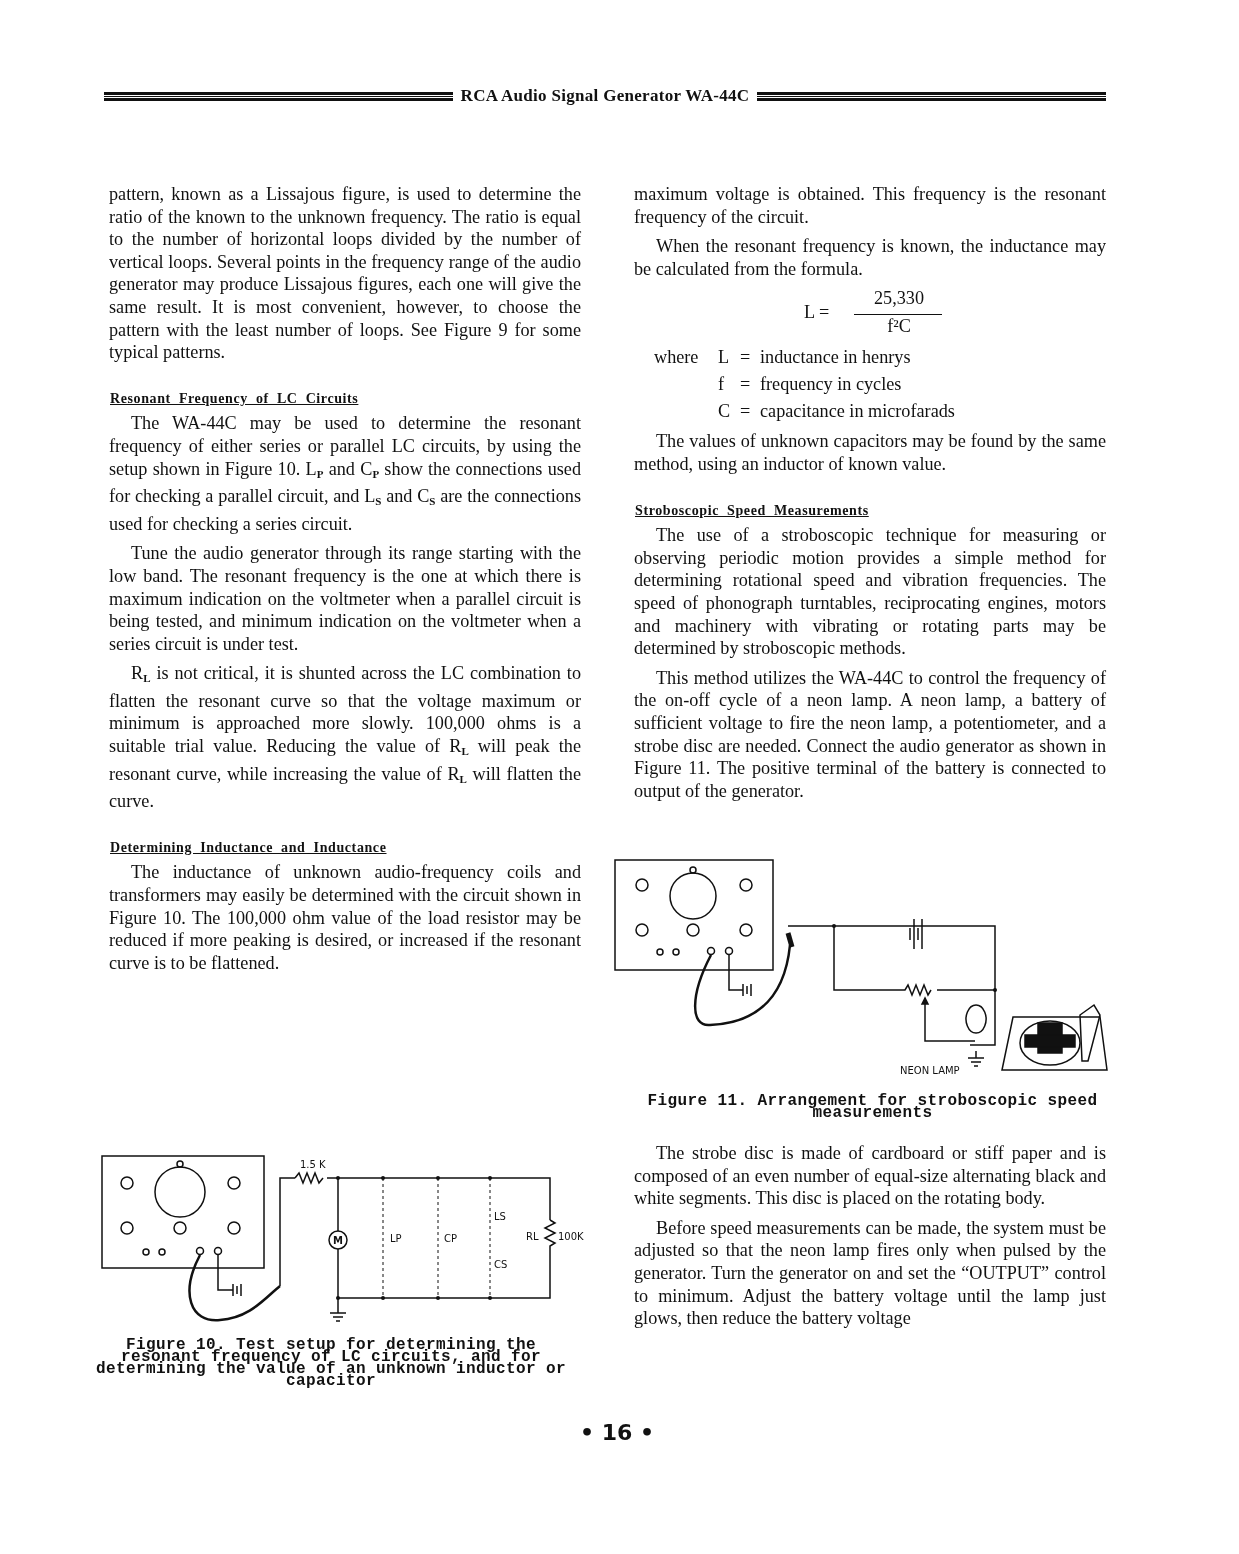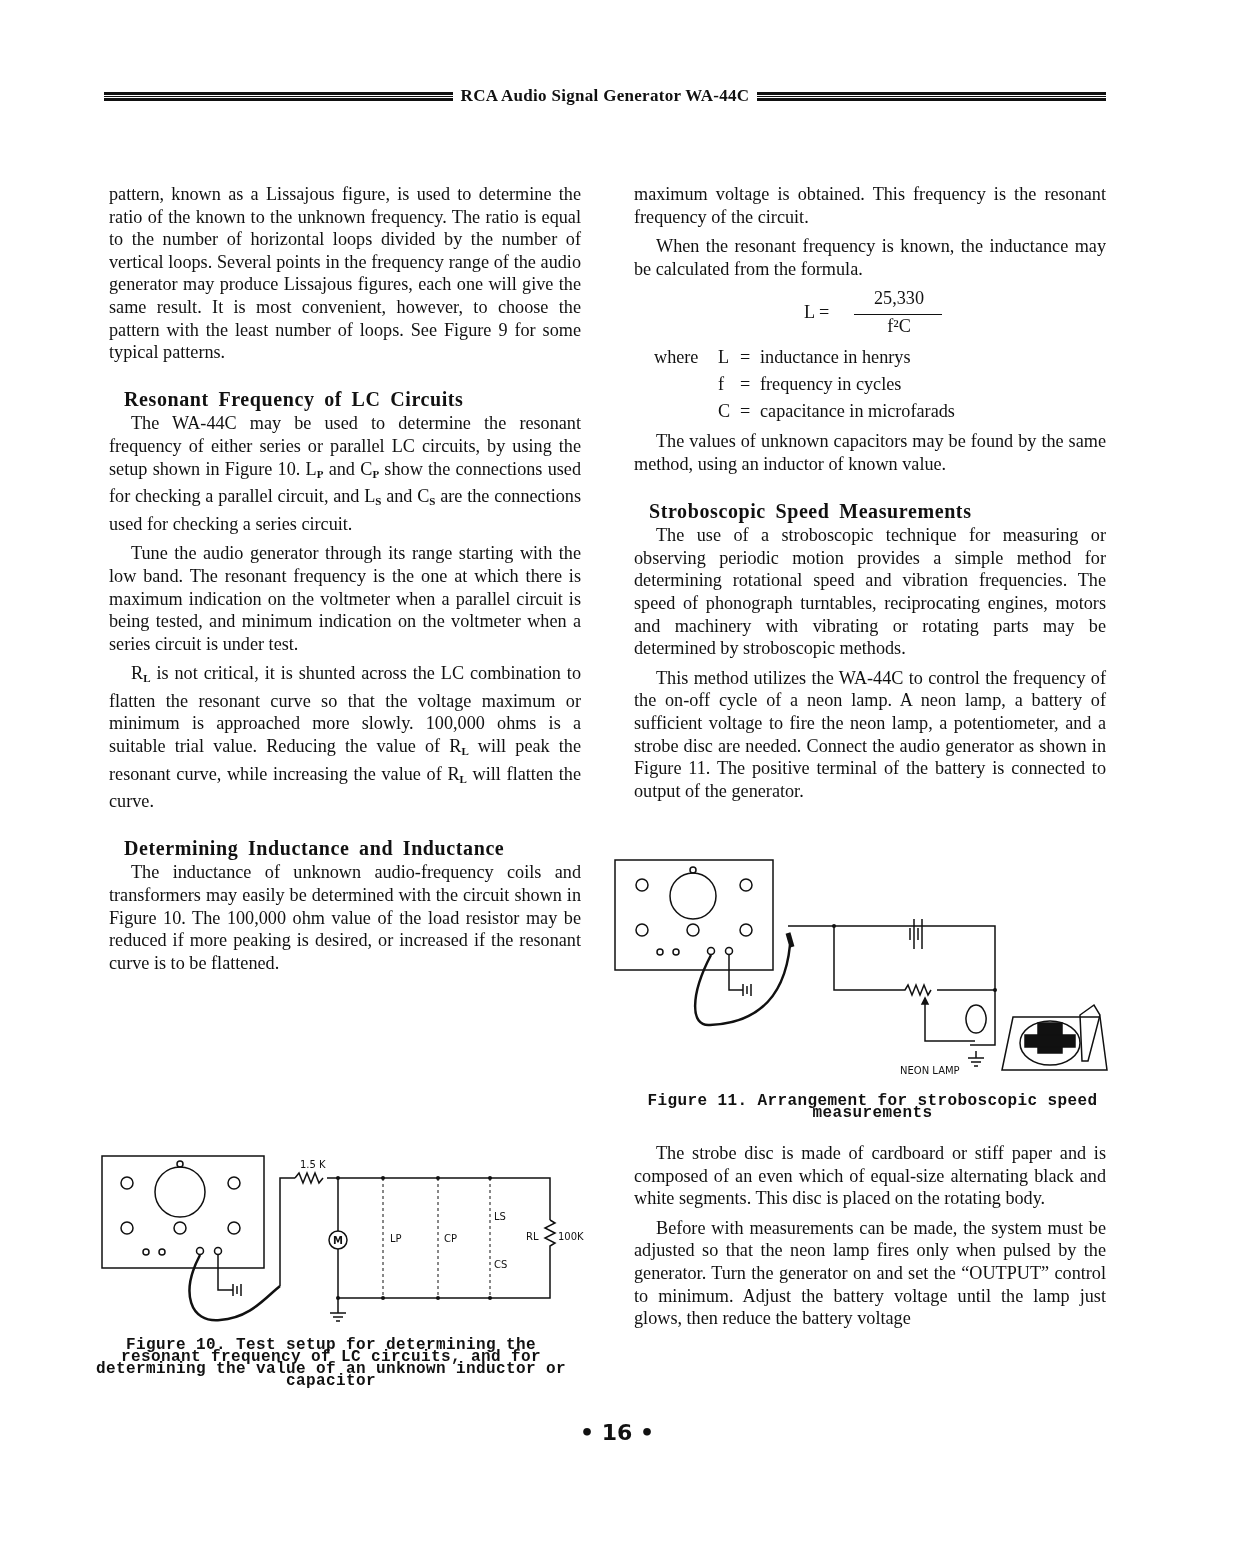--- a/index.html
+++ b/index.html
@@ -4,21 +4,21 @@
 <style>
   html, body { margin: 0; padding: 0; background: #ffffff; }
   body { width: 1239px; height: 1554px; position: relative; overflow: hidden; color: #111; font-family: "DejaVu Serif", "Liberation Serif", serif; }
   .header { position: absolute; left: 104px; top: 86px; width: 1002px; height: 20px; display: flex; align-items: center; }
   .rule { flex: 1; height: 9px; border-top: 3px solid #111; border-bottom: 3px solid #111; box-sizing: border-box; position: relative; }
   .rule::after { content: ""; position: absolute; left: 0; right: 0; top: 1px; height: 1px; background: #111; }
   .header-title { font-family: "Liberation Serif", serif; font-weight: bold; font-size: 17px; padding: 0 8px; letter-spacing: 0.3px; white-space: nowrap; }
   .col { position: absolute; width: 472px; font-family: "Liberation Serif", serif; font-size: 18.2px; line-height: 22.6px; text-align: justify; }
   .col p { margin: 0 0 7px 0; text-indent: 22px; }
   .col p.noindent { text-indent: 0; margin-top: 30px; }
-  .col h2 { font-family: "Liberation Serif", serif; font-weight: bold; font-size: 20px; margin: 24px 0 2px 15px; letter-spacing: 0.6px; word-spacing: 4px; text-align: left; }
+  .col h2 { font-family: "Liberation Serif", serif; font-weight: bold; font-size: 14px; margin: 24px 0 2px 1px; letter-spacing: 0.6px; word-spacing: 4px; text-align: left; text-decoration: underline; }
   #left-col { left: 109px; top: 153px; }
   #right-col-top { left: 634px; top: 153px; }
   sub { font-size: 11px; vertical-align: -3px; font-weight: bold; }
   .formula { position: relative; height: 56px; margin: 0 0 0 0; }
   .formula .lhs { position: absolute; left: 170px; top: 14px; }
   .formula .num { position: absolute; left: 224px; top: 0px; width: 82px; text-align: center; }
   .formula .bar { position: absolute; left: 220px; top: 27px; width: 88px; height: 1px; background: #111; }
   .formula .den { position: absolute; left: 224px; top: 28px; width: 82px; text-align: center; }
   .where { margin: 0; }
   .where .row { display: flex; height: 27px; align-items: center; }
@@ -179,17 +179,17 @@
     <g fill="#111">
       <circle cx="224" cy="71" r="2"></circle>
         <circle cx="385" cy="135" r="2"></circle>
     </g>
     <text class="svg-text" x="290" y="219">NEON LAMP</text>
   </svg>
 </div>
 <div class="caption" id="fig11-caption">Figure 11. Arrangement for stroboscopic speed measurements</div>
 
 <div class="col" id="right-col-bottom">
-  <p>The strobe disc is made of cardboard or stiff paper and is composed of an even which of equal-size alternating black and white segments. This disc is placed on the rotating body.</p>
-  <p>Before with measurements can be made, the system must be adjusted so that the neon lamp fires only when pulsed by the generator. Turn the generator on and set the “OUTPUT” control to minimum. Adjust the battery voltage until the lamp just glows, then reduce the battery voltage</p>
+  <p>The strobe disc is made of cardboard or stiff paper and is composed of an even number of equal-size alternating black and white segments. This disc is placed on the rotating body.</p>
+  <p>Before speed measurements can be made, the system must be adjusted so that the neon lamp fires only when pulsed by the generator. Turn the generator on and set the “OUTPUT” control to minimum. Adjust the battery voltage until the lamp just glows, then reduce the battery voltage</p>
 </div>
 
 <div class="page-number">• 16 •</div>
 
 </body></html>

